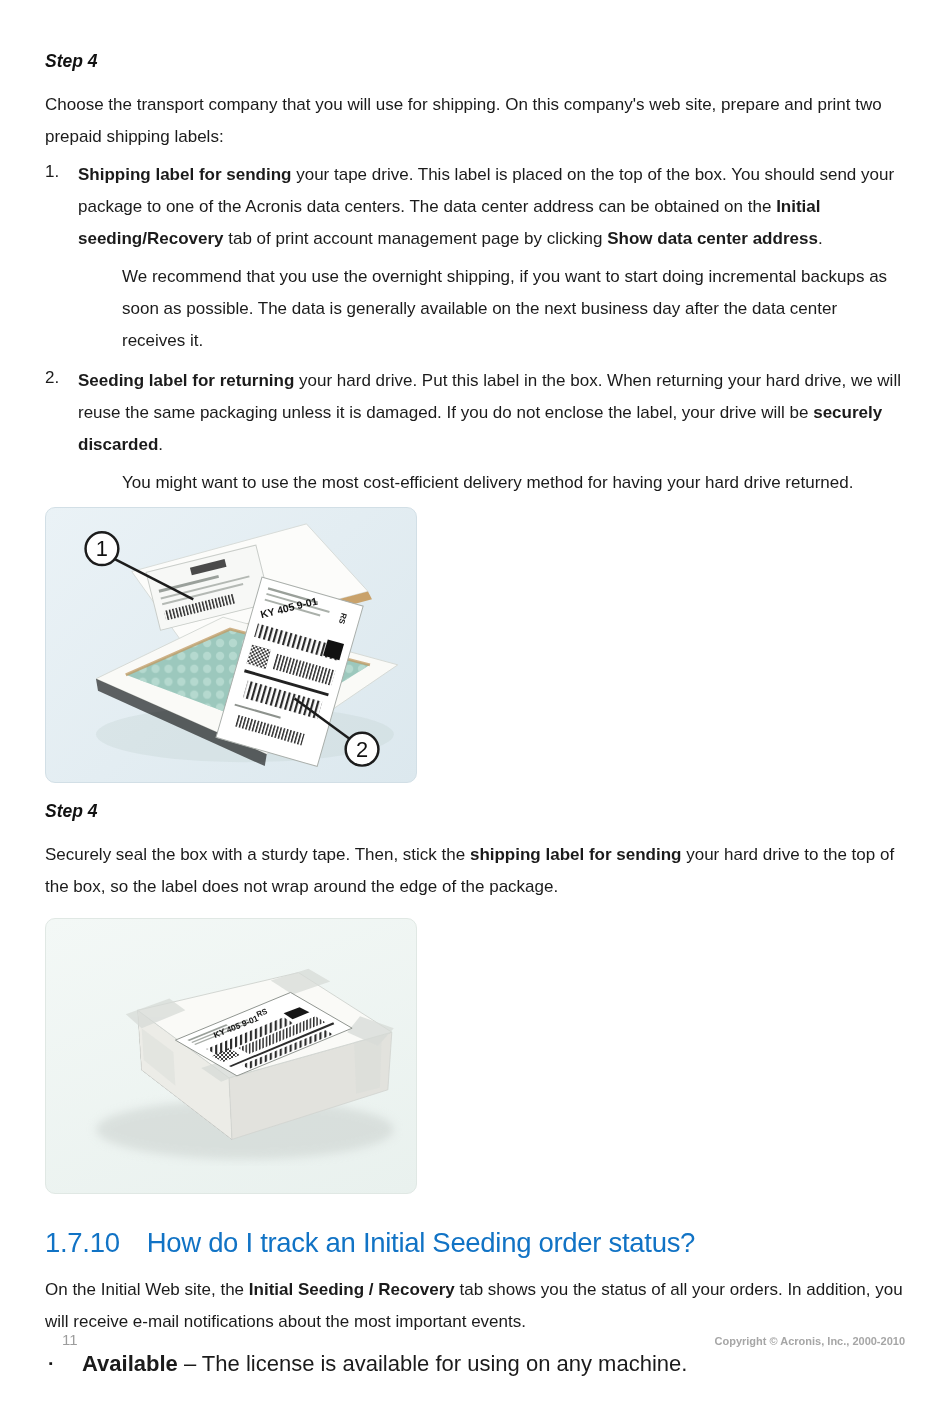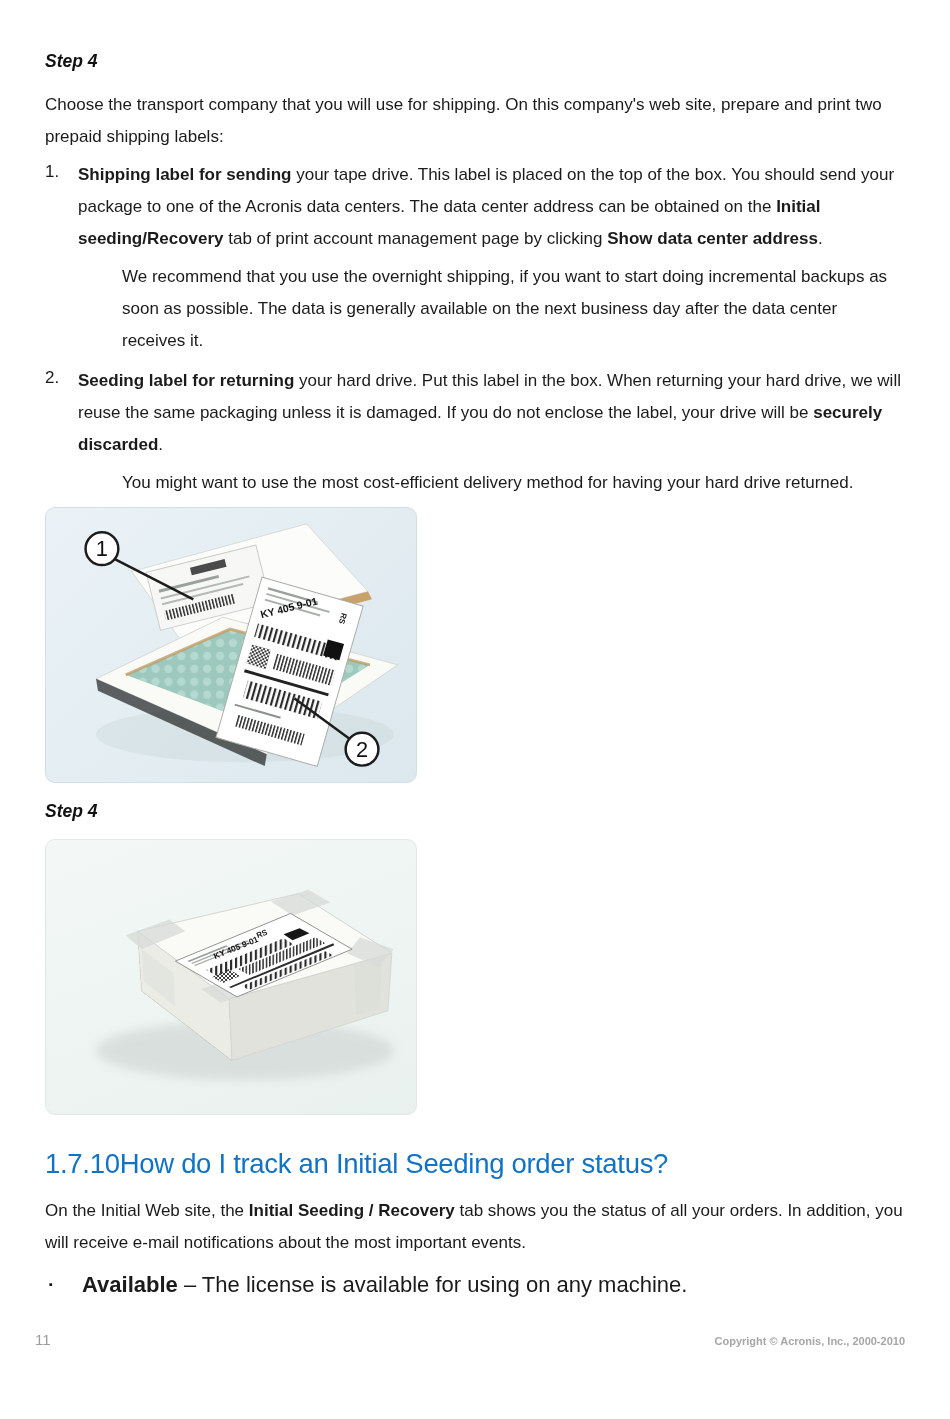--- a/index.html
+++ b/index.html
@@ -36,30 +36,30 @@
   .fig2 { background:linear-gradient(160deg,#f3f8f6,#e9f1ee); border:1px solid #e0e8e4; margin-top:15px; }
 
   .step5-heading { margin-top:17px; }
   .step5-para { }
 
   .section-heading {
     margin:32px 0 14px 0;
     font-size:27.5px; font-weight:400; line-height:34px;
     color:#1173C5; letter-spacing:-0.3px;
   }
-  .section-number { }
+  .section-number { margin-right:27px; }
 
   .section-para { }
 
   .bullet-row { display:flex; margin-top:13px; }
   .bullet-marker { flex:none; width:33px; font-size:11px; line-height:25px; padding-left:4px; color:#111; }
   .bullet-text { font-size:22px; line-height:25.5px; }
 
   .footer {
-    position:absolute; left:35px; right:45px; top:1331px;
+    position:absolute; left:62px; right:45px; top:1331px;
     display:flex; justify-content:space-between; align-items:baseline;
   }
   .page-number { color:#9c9c9c; font-size:15px; }
   .copyright  { color:#a6a6a6; font-size:11px; font-weight:bold; }
 
   svg text { font-family:"Liberation Sans", sans-serif; }
 </style>
 </head>
 <body>
 
@@ -156,20 +156,21 @@
         <g>
           <line x1="306" y1="233" x2="250" y2="192" stroke="#1c1c1c" stroke-width="2.5"></line>
           <circle cx="318" cy="243" r="16.5" fill="#ffffff" stroke="#1c1c1c" stroke-width="2.5"></circle>
           <text x="318" y="250.5" text-anchor="middle" font-size="22" fill="#111">2</text>
         </g>
       </svg>
     </div>
 
     <h2 class="step-heading step5-heading">Step 4</h2>
 
+    <p class="body-text step5-para"><span>Securely seal the box with a sturdy tape. Then, stick the </span><b>shipping label for sending</b><span> your hard drive to the top of the box, so the label does not wrap around the edge of the package.</span></p>
 
     <div class="fig fig2">
       <svg viewBox="0 0 372 276">
         <defs>
           <pattern id="bc3" patternUnits="userSpaceOnUse" width="5" height="60">
               <rect width="2.2" height="60" fill="#2b2b2b"></rect>
             </pattern>
           <pattern id="bc4" patternUnits="userSpaceOnUse" width="3.4" height="60">
               <rect width="1.5" height="60" fill="#2b2b2b"></rect>
             </pattern>

